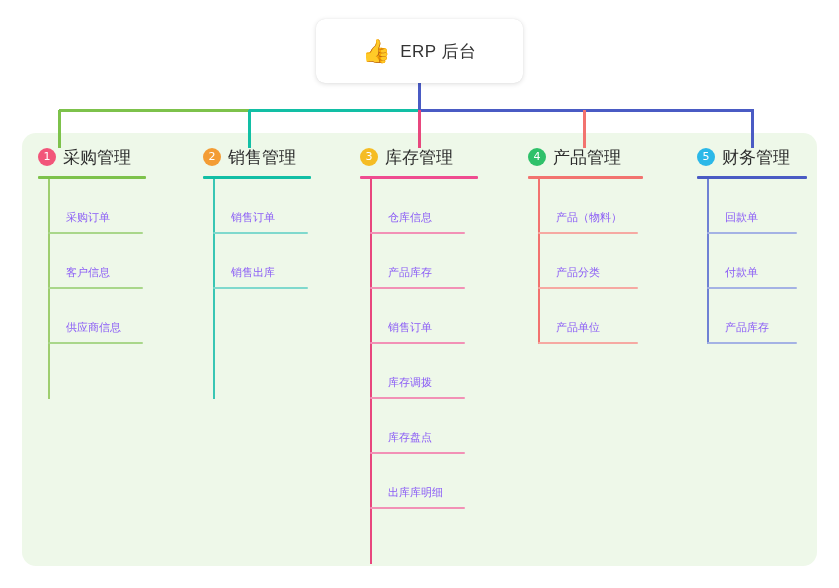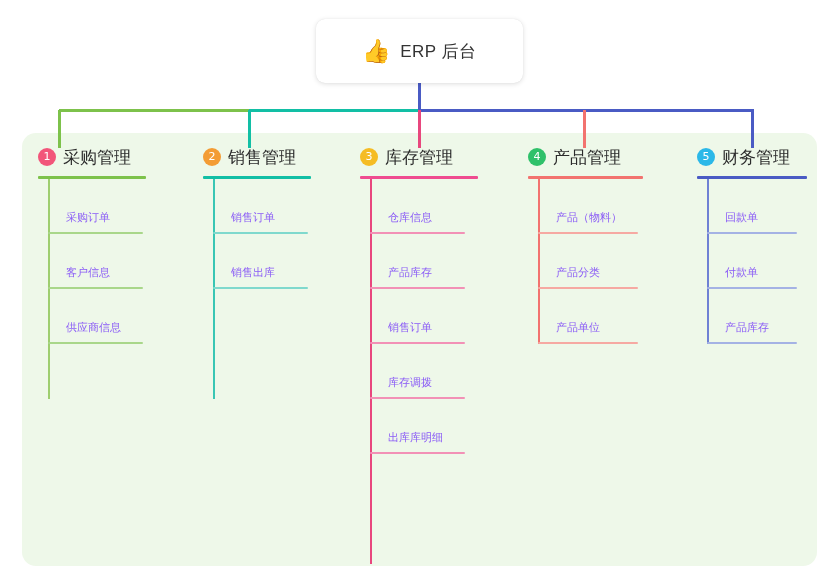--- a/index.html
+++ b/index.html
@@ -158,20 +158,24 @@
           </div>
           <div class="leaf">
             <span class="leaf-label">销售订单</span>
             <div class="leaf-rule" style="width: 95px; background: rgb(242, 145, 182);"></div>
           </div>
           <div class="leaf">
             <span class="leaf-label">库存调拨</span>
             <div class="leaf-rule" style="width: 95px; background: rgb(242, 145, 182);"></div>
           </div>
           <div class="leaf">
+            <span class="leaf-label">库存盘点</span>
+            <div class="leaf-rule" style="width: 95px; background: rgb(242, 145, 182);"></div>
+          </div>
+          <div class="leaf">
             <span class="leaf-label">出库库明细</span>
             <div class="leaf-rule" style="width: 95px; background: rgb(242, 145, 182);"></div>
           </div>
         </div>
       </div>
       <div class="column" style="left: 528px;">
         <div class="col-head">
           <span class="badge" style="background: rgb(47, 193, 106);">4</span>
           <span class="col-title">产品管理</span>
         </div>

